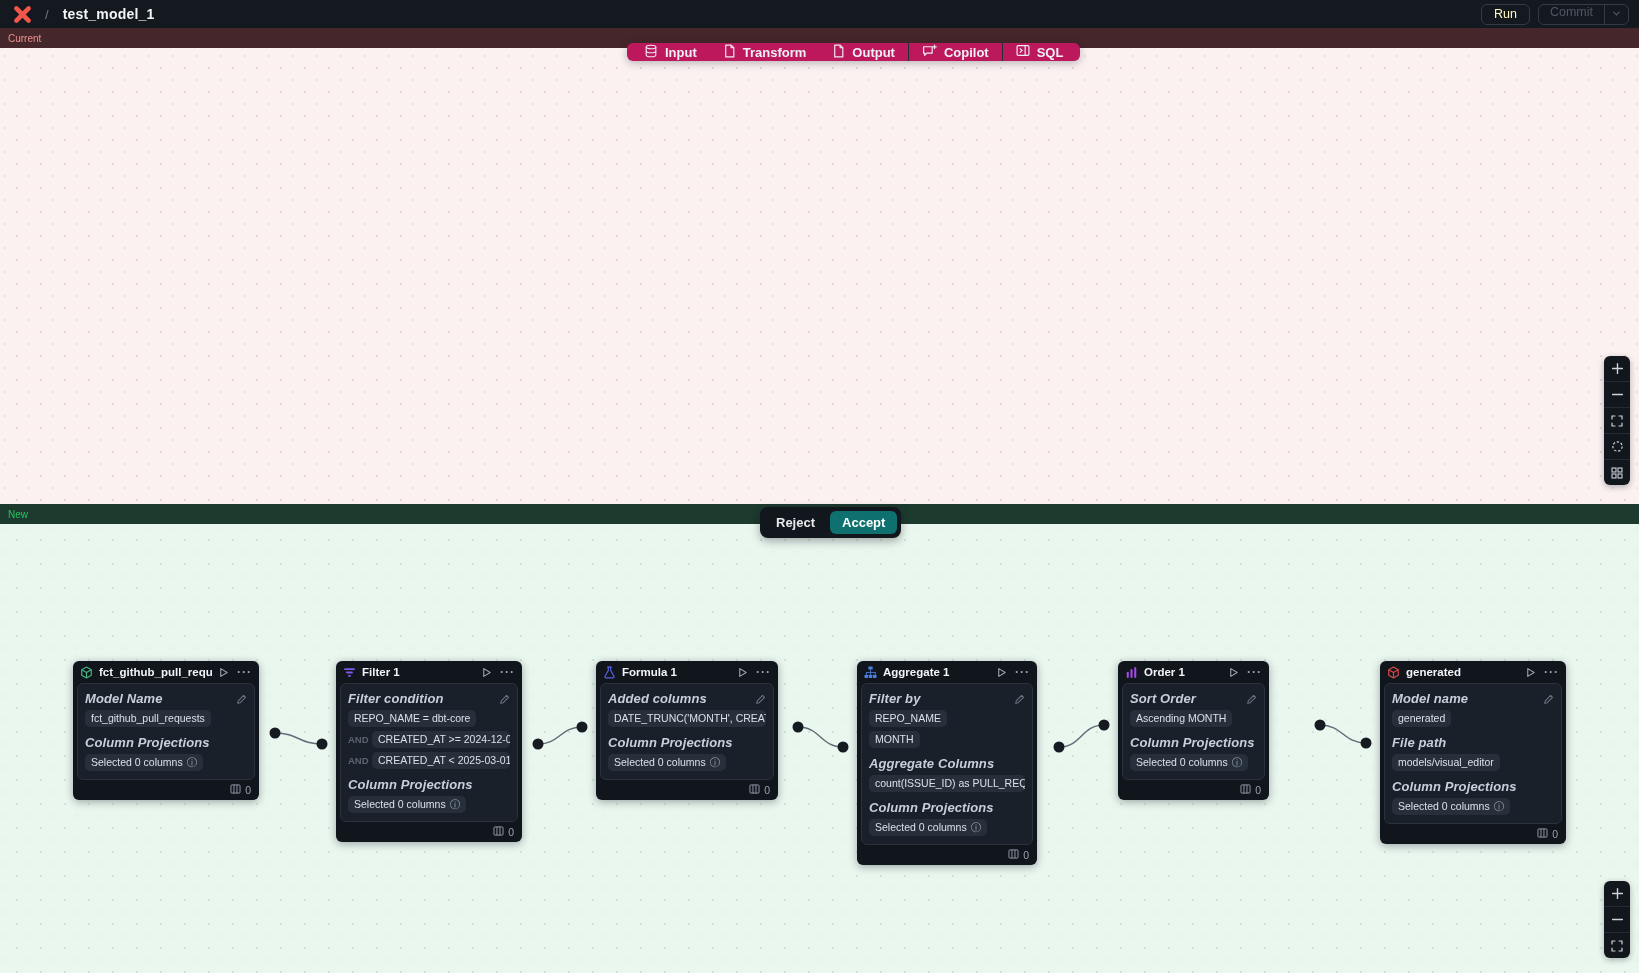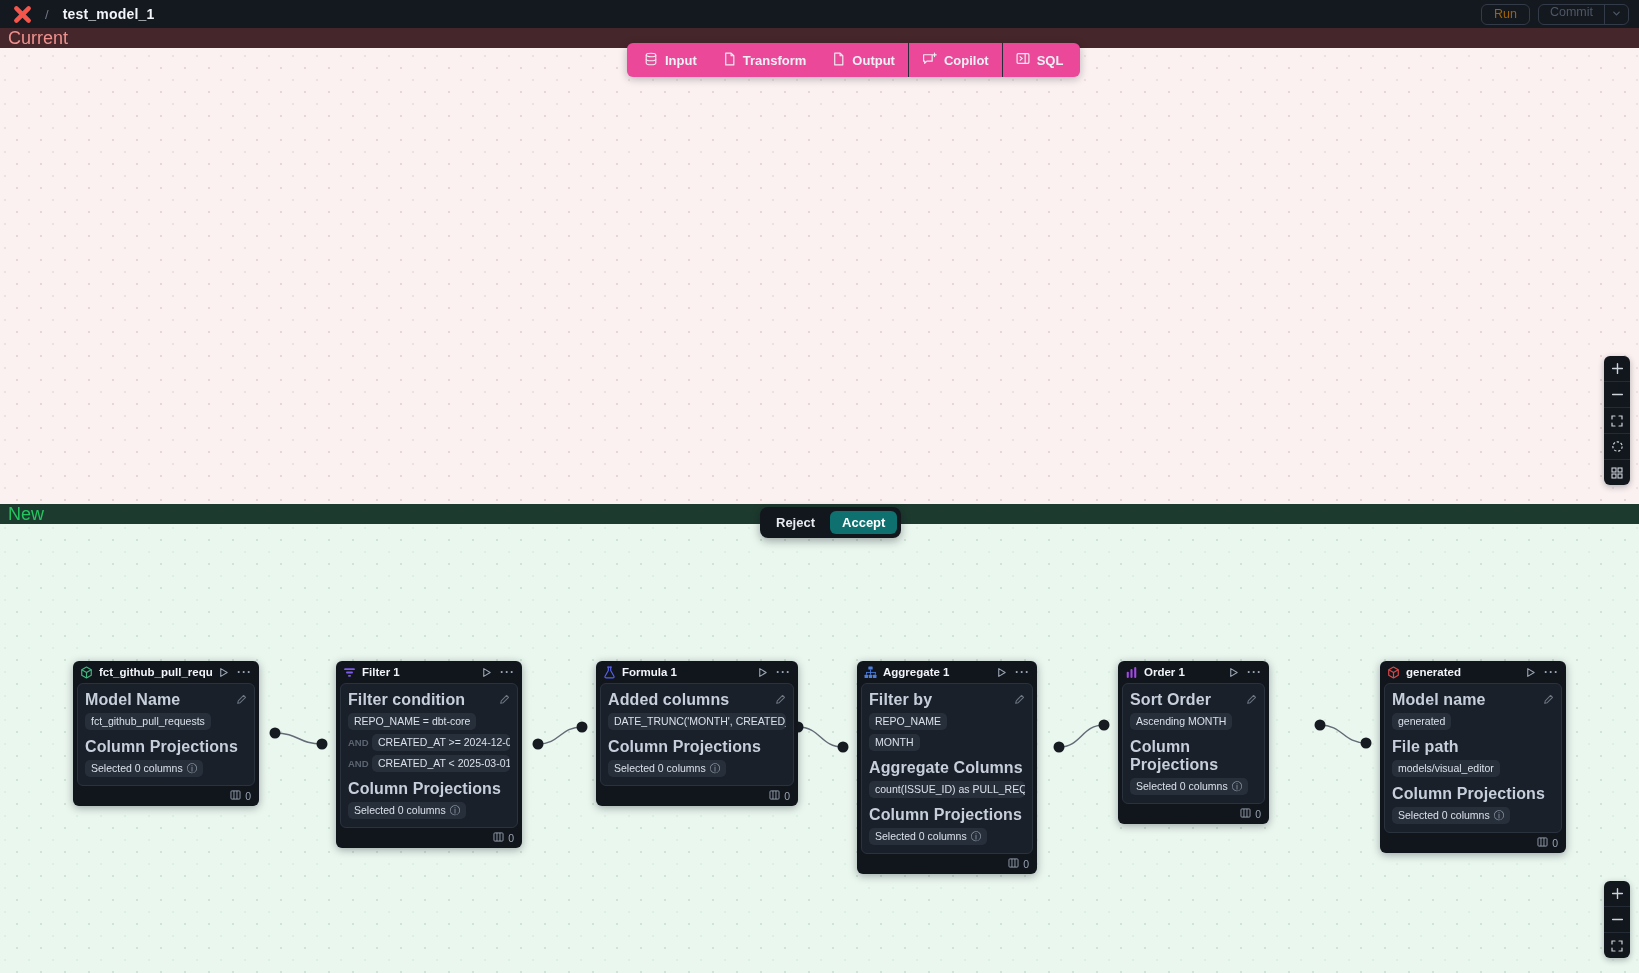--- a/index.html
+++ b/index.html
@@ -4,41 +4,41 @@
 <style>
   html,body{margin:0;padding:0;background:#0d1117;font-family:"Liberation Sans",sans-serif;}
   #root{position:relative;width:1639px;height:973px;overflow:hidden;background:#fbf1f1;}
 
   
   .topbar{position:absolute;top:0;left:0;right:0;height:28px;background:#14181f;display:flex;align-items:center;z-index:6;}
   .logo{margin-left:13px;display:flex;align-items:center;}
   .crumb-sep{color:#6f7987;margin-left:13px;font-size:13px;}
   .doc-title{color:#f2f5f9;font-weight:700;font-size:14px;margin-left:14px;letter-spacing:.2px;}
   .topbar-actions{margin-left:auto;display:flex;gap:8px;margin-right:10px;align-items:center;}
-  .btn-ghost{background:transparent;border:1px solid #333b49;color:#a16207;font-size:12.5px;border-radius:6px;height:21px;display:flex;align-items:center;padding:0 12px;box-sizing:border-box;}
+  .btn-ghost{background:transparent;border:1px solid #333b49;color:#fef9c3;font-size:12.5px;border-radius:6px;height:21px;display:flex;align-items:center;padding:0 12px;box-sizing:border-box;}
   .split{display:flex;border:1px solid #333b49;border-radius:6px;height:21px;box-sizing:border-box;align-items:stretch;}
   .split .btn-part{color:#4e5765;font-size:12.5px;padding:0 11px;display:flex;}
   .split .chev{border-left:1px solid #333b49;padding:0 6px;display:flex;align-items:center;}
 
   
-  .banner{position:absolute;left:0;right:0;height:20px;display:flex;align-items:center;padding-left:8px;font-size:18px;font-weight:500;z-index:3;box-sizing:border-box;}
+  .banner{position:absolute;left:0;right:0;height:20px;display:flex;align-items:center;padding-left:8px;font-size:10px;font-weight:500;z-index:3;box-sizing:border-box;}
   #banner-current{top:28px;}
   #banner-new{top:504px;}
 
   
   .canvas{position:absolute;left:0;right:0;z-index:1;}
   #canvas-current{top:48px;height:456px;background-color:#fbf1f1;
     background-image:radial-gradient(#e9d5d5 1.05px,transparent 1.25px),radial-gradient(#f0dfdf 1.05px,transparent 1.25px);
     background-size:24px 24px,24px 24px;background-position:5px 8px,17px 20px;}
   #canvas-new{top:524px;height:449px;background-color:#eaf7ef;
     background-image:radial-gradient(#cfe3d6 1.05px,transparent 1.25px),radial-gradient(#dcefe3 1.05px,transparent 1.25px);
     background-size:24px 24px,24px 24px;background-position:5px 4px,17px 16px;}
 
   
-  .toolbar{position:absolute;top:43px;left:627px;height:34px;background:#ec4899;border-radius:6px;display:flex;align-items:center;padding:0 4px;z-index:4;box-shadow:0 2px 8px rgba(10,15,25,.28);}
+  .toolbar{position:absolute;top:43px;left:627px;height:18px;background:#be185d;border-radius:6px;display:flex;align-items:center;padding:0 4px;z-index:4;box-shadow:0 2px 8px rgba(10,15,25,.28);}
   .tb-item{display:flex;align-items:center;gap:7px;color:#edf0f4;font-size:13px;font-weight:600;padding:0 13px;height:100%;cursor:pointer;white-space:nowrap;}
   .tb-div{width:1px;height:100%;background:#272e39;}
 
   
   .diff-actions{position:absolute;top:507px;left:760px;background:#12161d;border-radius:8px;padding:4px;display:flex;gap:3px;z-index:4;box-shadow:0 3px 10px rgba(5,10,18,.35);}
   .btn-reject{background:transparent;color:#e8ebf0;font-size:13px;font-weight:600;padding:4px 12px;border:none;border-radius:6px;cursor:pointer;font-family:inherit;}
   .btn-accept{color:#fff;font-size:13px;font-weight:700;padding:4px 12px;border:none;border-radius:6px;cursor:pointer;font-family:inherit;}
 
   
   .zoom-panel{position:absolute;left:1604px;width:26px;background:#12161d;border-radius:6px;display:flex;flex-direction:column;z-index:4;overflow:hidden;box-shadow:0 2px 6px rgba(10,15,25,.3);}
@@ -49,21 +49,21 @@
 
   
   .node{position:absolute;background:#11151c;border-radius:6px;box-shadow:0 2px 8px rgba(10,15,25,.35);z-index:3;box-sizing:border-box;}
   .node-header{height:22px;display:flex;align-items:center;gap:6px;padding:0 7px;}
   .node-title{flex:1;color:#f1f4f8;font-size:11.5px;font-weight:700;white-space:nowrap;overflow:hidden;}
   .hdr-btn{display:flex;align-items:center;cursor:pointer;}
   .hdr-menu{color:#9aa4b2;font-size:12px;font-weight:700;letter-spacing:1px;cursor:pointer;line-height:1;margin-left:2px;}
   .node-card{position:relative;margin:0 4px;background:#1a202a;border:1px solid #2a323e;border-radius:6px;padding:7px 7px 8px;}
   .sec{margin-bottom:8px;}
   .sec:last-child{margin-bottom:0;}
-  .sec-label{color:#c6cfdb;font-size:16px;font-weight:700;margin-bottom:4px;letter-spacing:.1px;}
+  .sec-label{color:#c6cfdb;font-size:13px;font-weight:700;margin-bottom:4px;letter-spacing:.1px;font-style:italic;}
   .row{display:flex;align-items:center;gap:4px;margin-bottom:4px;}
   .row:last-child{margin-bottom:0;}
   .prefix{color:#5b6572;font-size:9.5px;font-weight:700;flex:none;width:20px;}
   .pill{display:inline-flex;align-items:center;gap:4px;background:#272f3b;border-radius:5px;padding:2px 6px;color:#dae0e9;font-size:10.5px;max-width:100%;overflow:hidden;white-space:nowrap;box-sizing:border-box;line-height:13px;}
   .pill .info{color:#97a1af;font-size:10.5px;line-height:1;}
   .edit-pencil{position:absolute;top:7px;right:7px;cursor:pointer;}
   .node-footer{height:20px;display:flex;align-items:center;justify-content:flex-end;gap:4px;padding:0 8px;color:#99a3b1;font-size:10.5px;}
 
   #connector-svg{position:absolute;top:0;left:0;z-index:2;pointer-events:none;}
 </style>
@@ -193,21 +193,21 @@
           </div>
     </div>
     <div class="node-footer">
       <span><svg width="11" height="10" viewBox="0 0 12 11" fill="none" stroke="#99a3b1" stroke-width="1">
               <rect x="1" y="1" width="10" height="9" rx="1"></rect>
               <path d="M4.3 1v9M7.6 1v9"></path>
             </svg></span>
       <span>0</span>
     </div>
       </div>
-      <div class="node" style="left: 596px; top: 661px; width: 202px;">
+      <div class="node" style="left: 596px; top: 661px; width: 182px;">
     <div class="node-header">
       <span class="hdr-btn">
             <svg width="13" height="13" viewBox="0 0 12 12" fill="none" stroke="#5560e8" stroke-width="1.1" stroke-linecap="round" stroke-linejoin="round">
               <path d="M4.2 1h3.6"></path>
               <path d="M4.9 1v3.2L1.9 9.4c-.4.8.2 1.6 1 1.6h6.2c.8 0 1.4-.8 1-1.6L7.1 4.2V1"></path>
             </svg>
           </span>
       <span class="node-title">Formula 1</span>
       <span class="hdr-btn">
             <svg width="11" height="11" viewBox="0 0 12 12" fill="none" stroke="#9aa4b2" stroke-width="1.2" stroke-linejoin="round">

